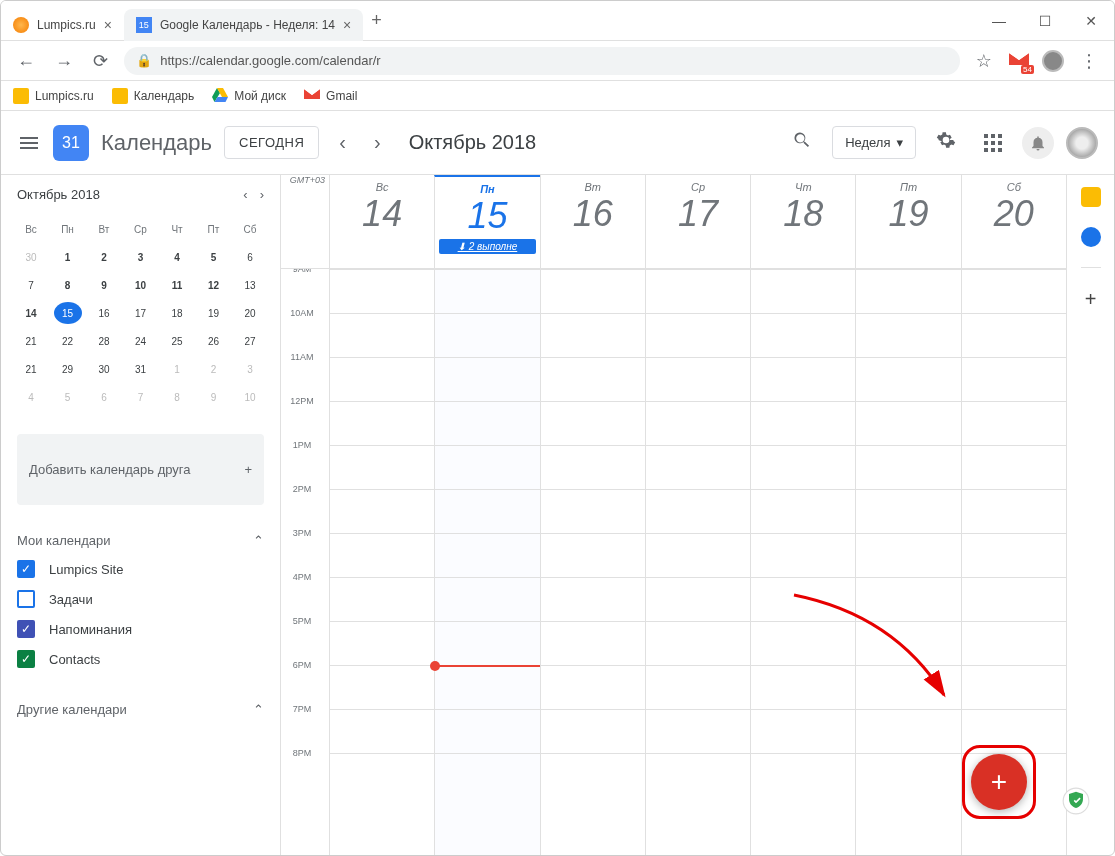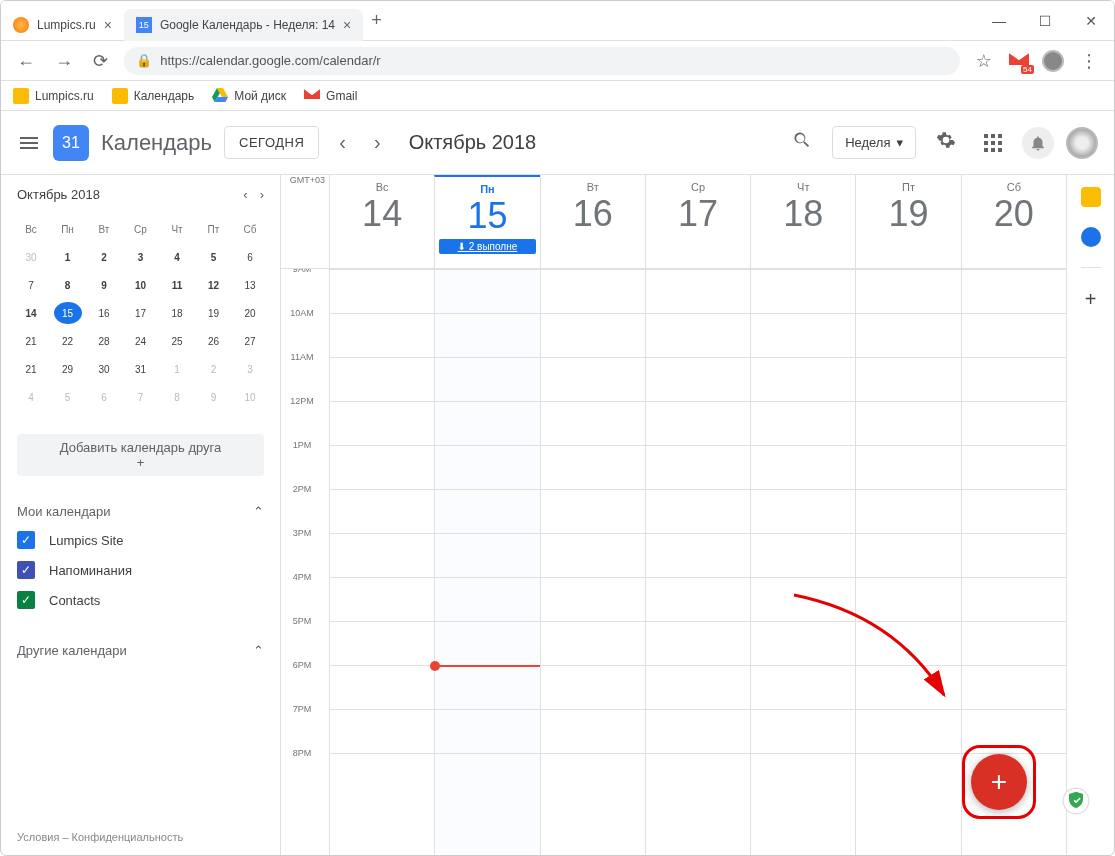--- a/index.html
+++ b/index.html
@@ -48,35 +48,35 @@
 .minical-header { display: flex; align-items: center; justify-content: space-between; margin-bottom: 8px; }
 .minical-arrows { display: flex; gap: 12px; color: #5f6368; }
 .minical { width: 100%; }
 .minical-row { display: flex; justify-content: space-between; margin-bottom: 6px; }
 .minical-cell { width: 28px; height: 22px; display: flex; align-items: center; justify-content: center; font-size: 10px; }
 .minical-cell.hdr { color: #70757a; }
 .minical-cell.muted { color: #bbb; }
 .minical-cell.today { background: #1a73e8; color: #fff; border-radius: 50%; }
 .minical-cell.bold { font-weight: 600; }
 
-.add-cal { display: flex; align-items: center; justify-content: space-between; background: #f1f3f4; padding: 6px 12px; border-radius: 4px; margin-top: 12px; color: #5f6368; flex-direction: column; }
+.add-cal { display: flex; align-items: center; justify-content: space-between; background: #f1f3f4; padding: 28px 12px; border-radius: 4px; margin-top: 12px; color: #5f6368; }
 .cal-section { margin-top: 14px; }
 .cal-section-hdr { display: flex; align-items: center; justify-content: space-between; padding: 6px 0; color: #5f6368; }
 .cal-item { display: flex; align-items: center; gap: 14px; padding: 6px 0; }
 .chk { width: 18px; height: 18px; border-radius: 2px; display: flex; align-items: center; justify-content: center; color: #fff; font-size: 12px; }
 .chk.blue { background: #1a73e8; }
 .chk.outline-blue { border: 2px solid #1a73e8; }
 .chk.darkblue { background: #3f51b5; }
 .chk.green { background: #0b8043; }
 .chk.outline-green { border: 2px solid #0b8043; }
 .footer-links { margin-top: auto; font-size: 11px; color: #888; padding-top: 14px; }
 
 
 .main { flex: 1; display: flex; flex-direction: column; position: relative; }
-.day-header { display: flex; border-bottom: 1px solid #e0e0e0; }
+.day-header { display: flex; border-bottom: 1px solid #e0e0e0; font-style: italic; }
 .tz-col { width: 48px; }
 .day-col { flex: 1; text-align: center; padding: 6px 0 12px; border-left: 1px solid #e0e0e0; }
 .day-col.today { border-top: 2px solid #1a73e8; }
 .day-name { font-size: 11px; color: #70757a; }
 .day-name.today { color: #1a73e8; font-weight: 600; }
 .day-num { font-size: 36px; color: #70757a; font-weight: 300; }
 .day-num.today { color: #1a73e8; font-weight: 400; }
 .allday-chip { background: #1a73e8; color: #fff; font-size: 10px; padding: 2px 4px; border-radius: 2px; margin: 2px 4px; text-decoration: underline; }
 
 .tz-label { font-size: 9px; color: #70757a; text-align: right; padding-right: 4px; }
@@ -305,38 +305,41 @@
         <div class="cal-section-hdr">
           <span>Мои календари</span>
           <span>⌃</span>
         </div>
         <div id="my-cals">
             <div class="cal-item">
               <div class="chk blue">✓</div>
               <span>Lumpics Site</span>
             </div>
             <div class="cal-item">
+              <div class="chk outline-blue"></div>
+              <span>Задачи</span>
+            </div>
+            <div class="cal-item">
               <div class="chk darkblue">✓</div>
               <span>Напоминания</span>
             </div>
             <div class="cal-item">
               <div class="chk green">✓</div>
               <span>Contacts</span>
             </div>
           </div>
       </div>
 
       <div class="cal-section">
         <div class="cal-section-hdr">
           <span>Другие календари</span>
           <span>⌃</span>
         </div>
       </div>
 
-      <div class="footer-links">Условия – Конфиденциальность</div>
     </div>
 
     <div class="main">
       <div class="day-header">
         <div class="tz-col">
             <div class="tz-label">GMT+03</div>
           </div>
         <div id="day-headers" style="display:flex;flex:1;">
             <div class="day-col">
               <div class="day-name">Вс</div>

